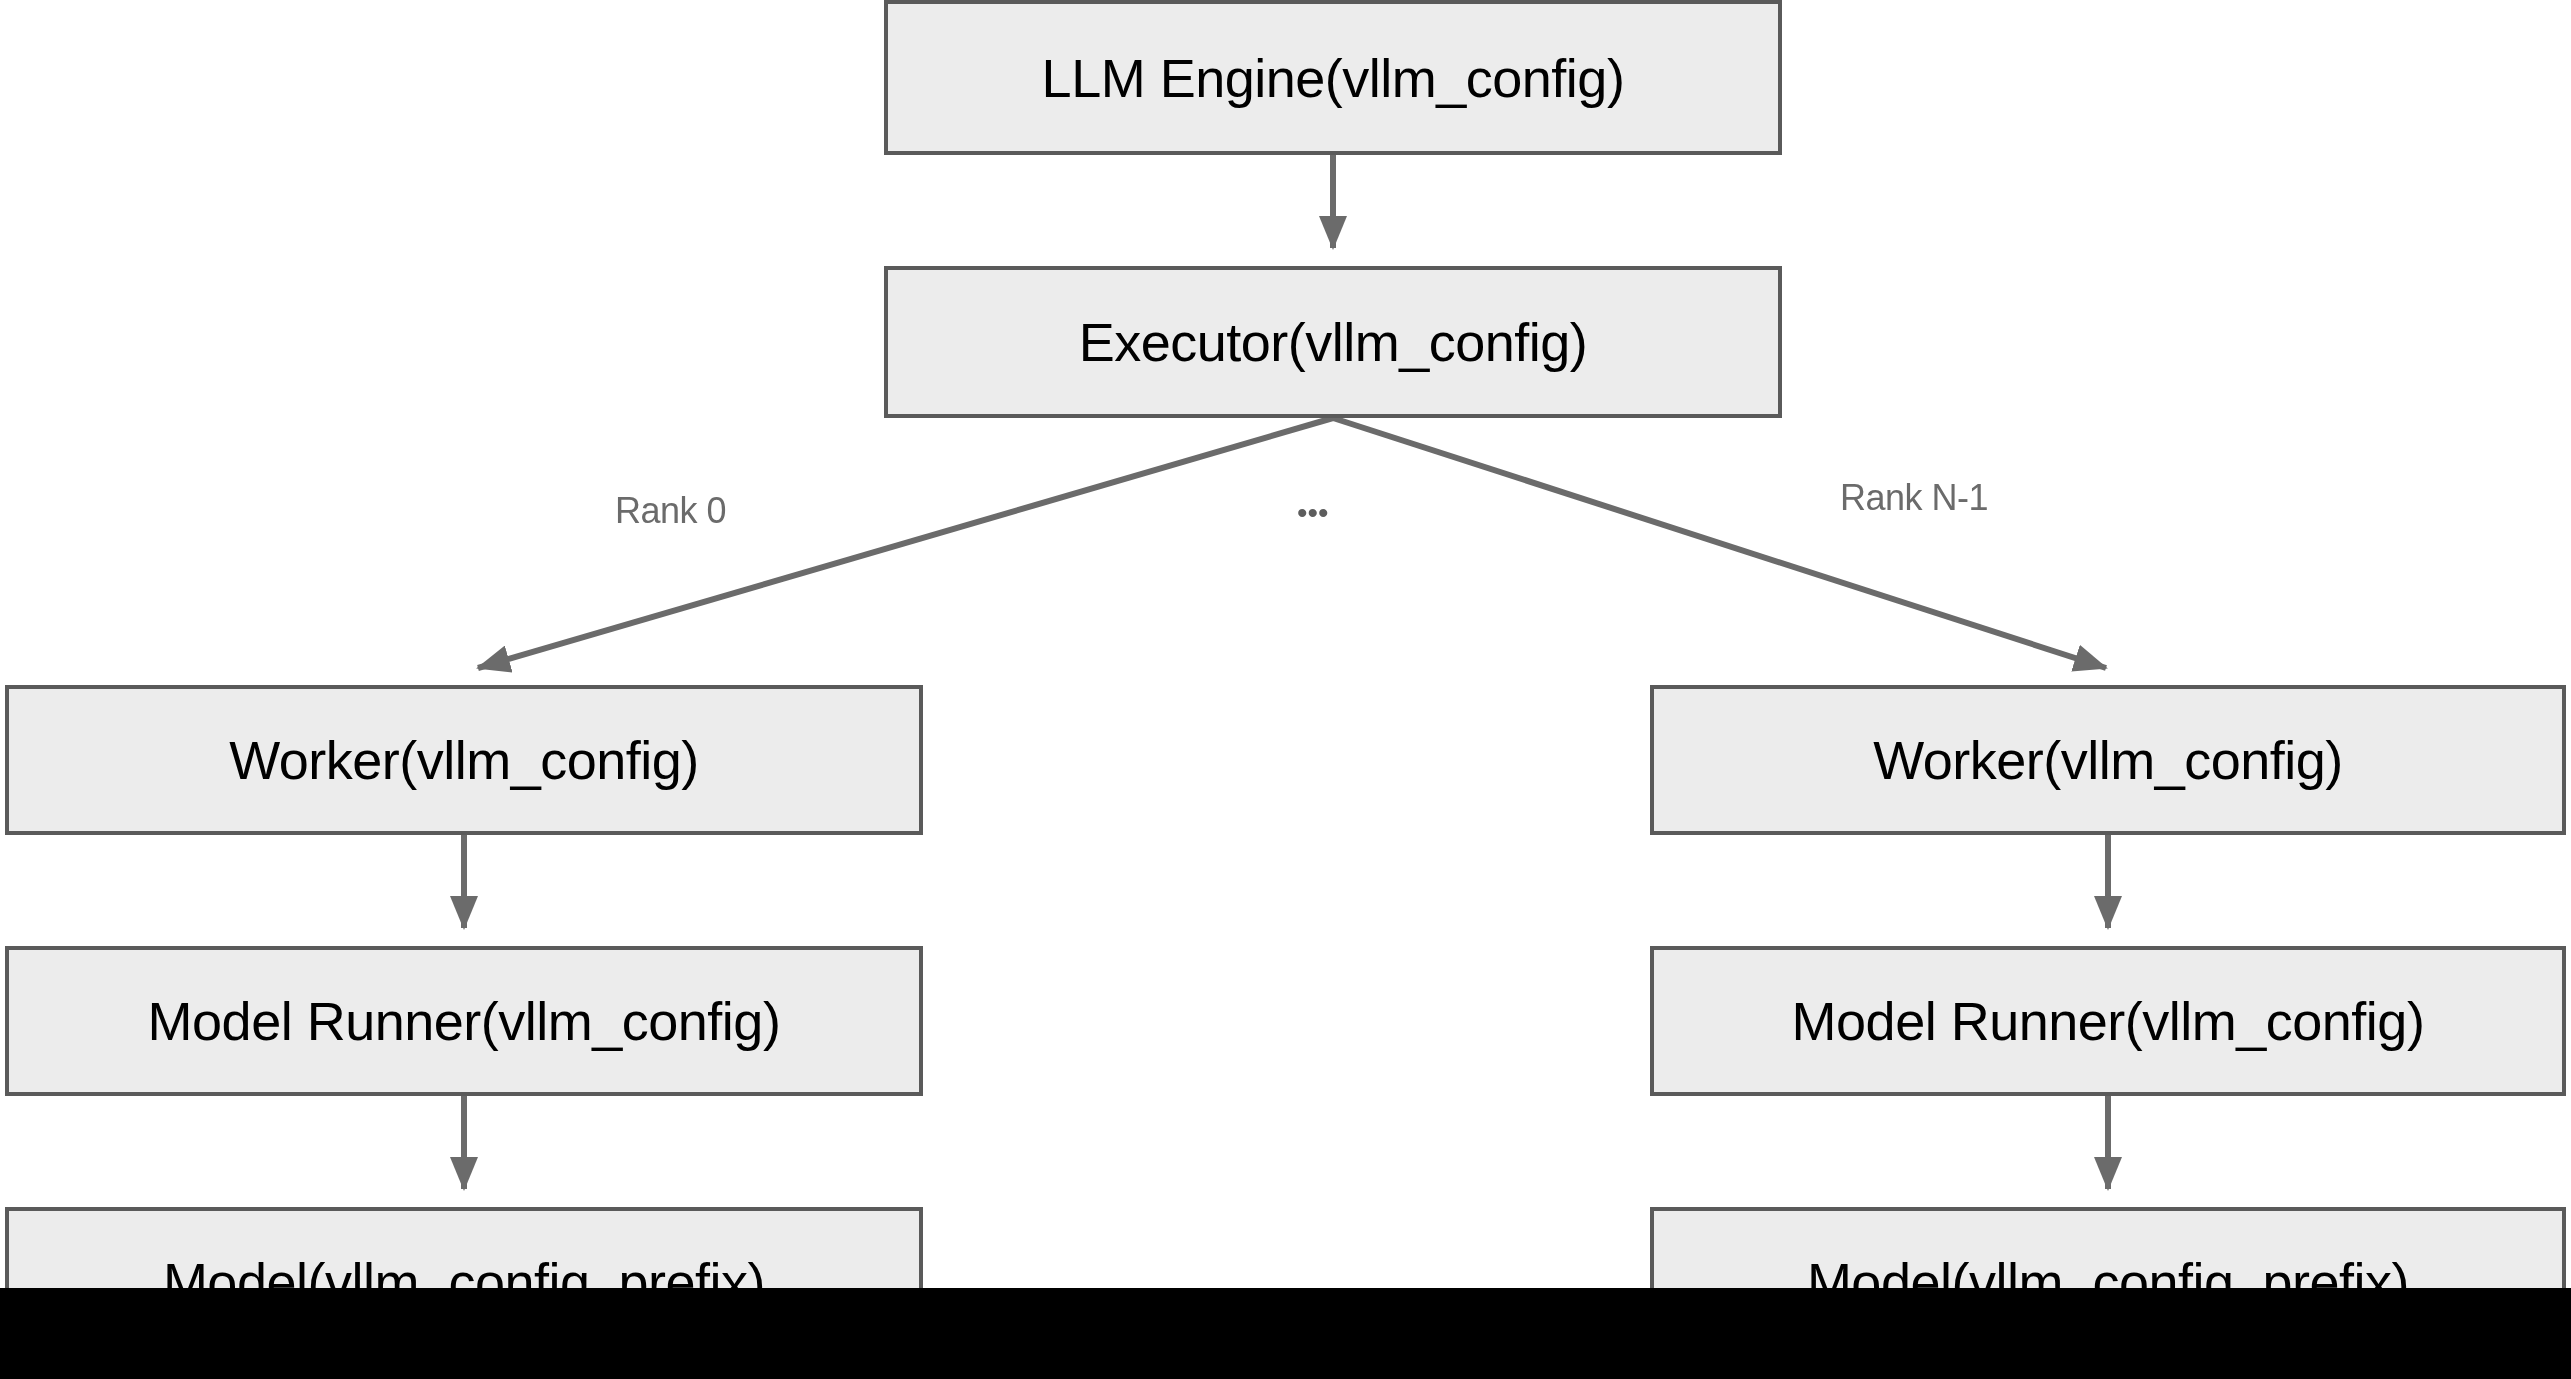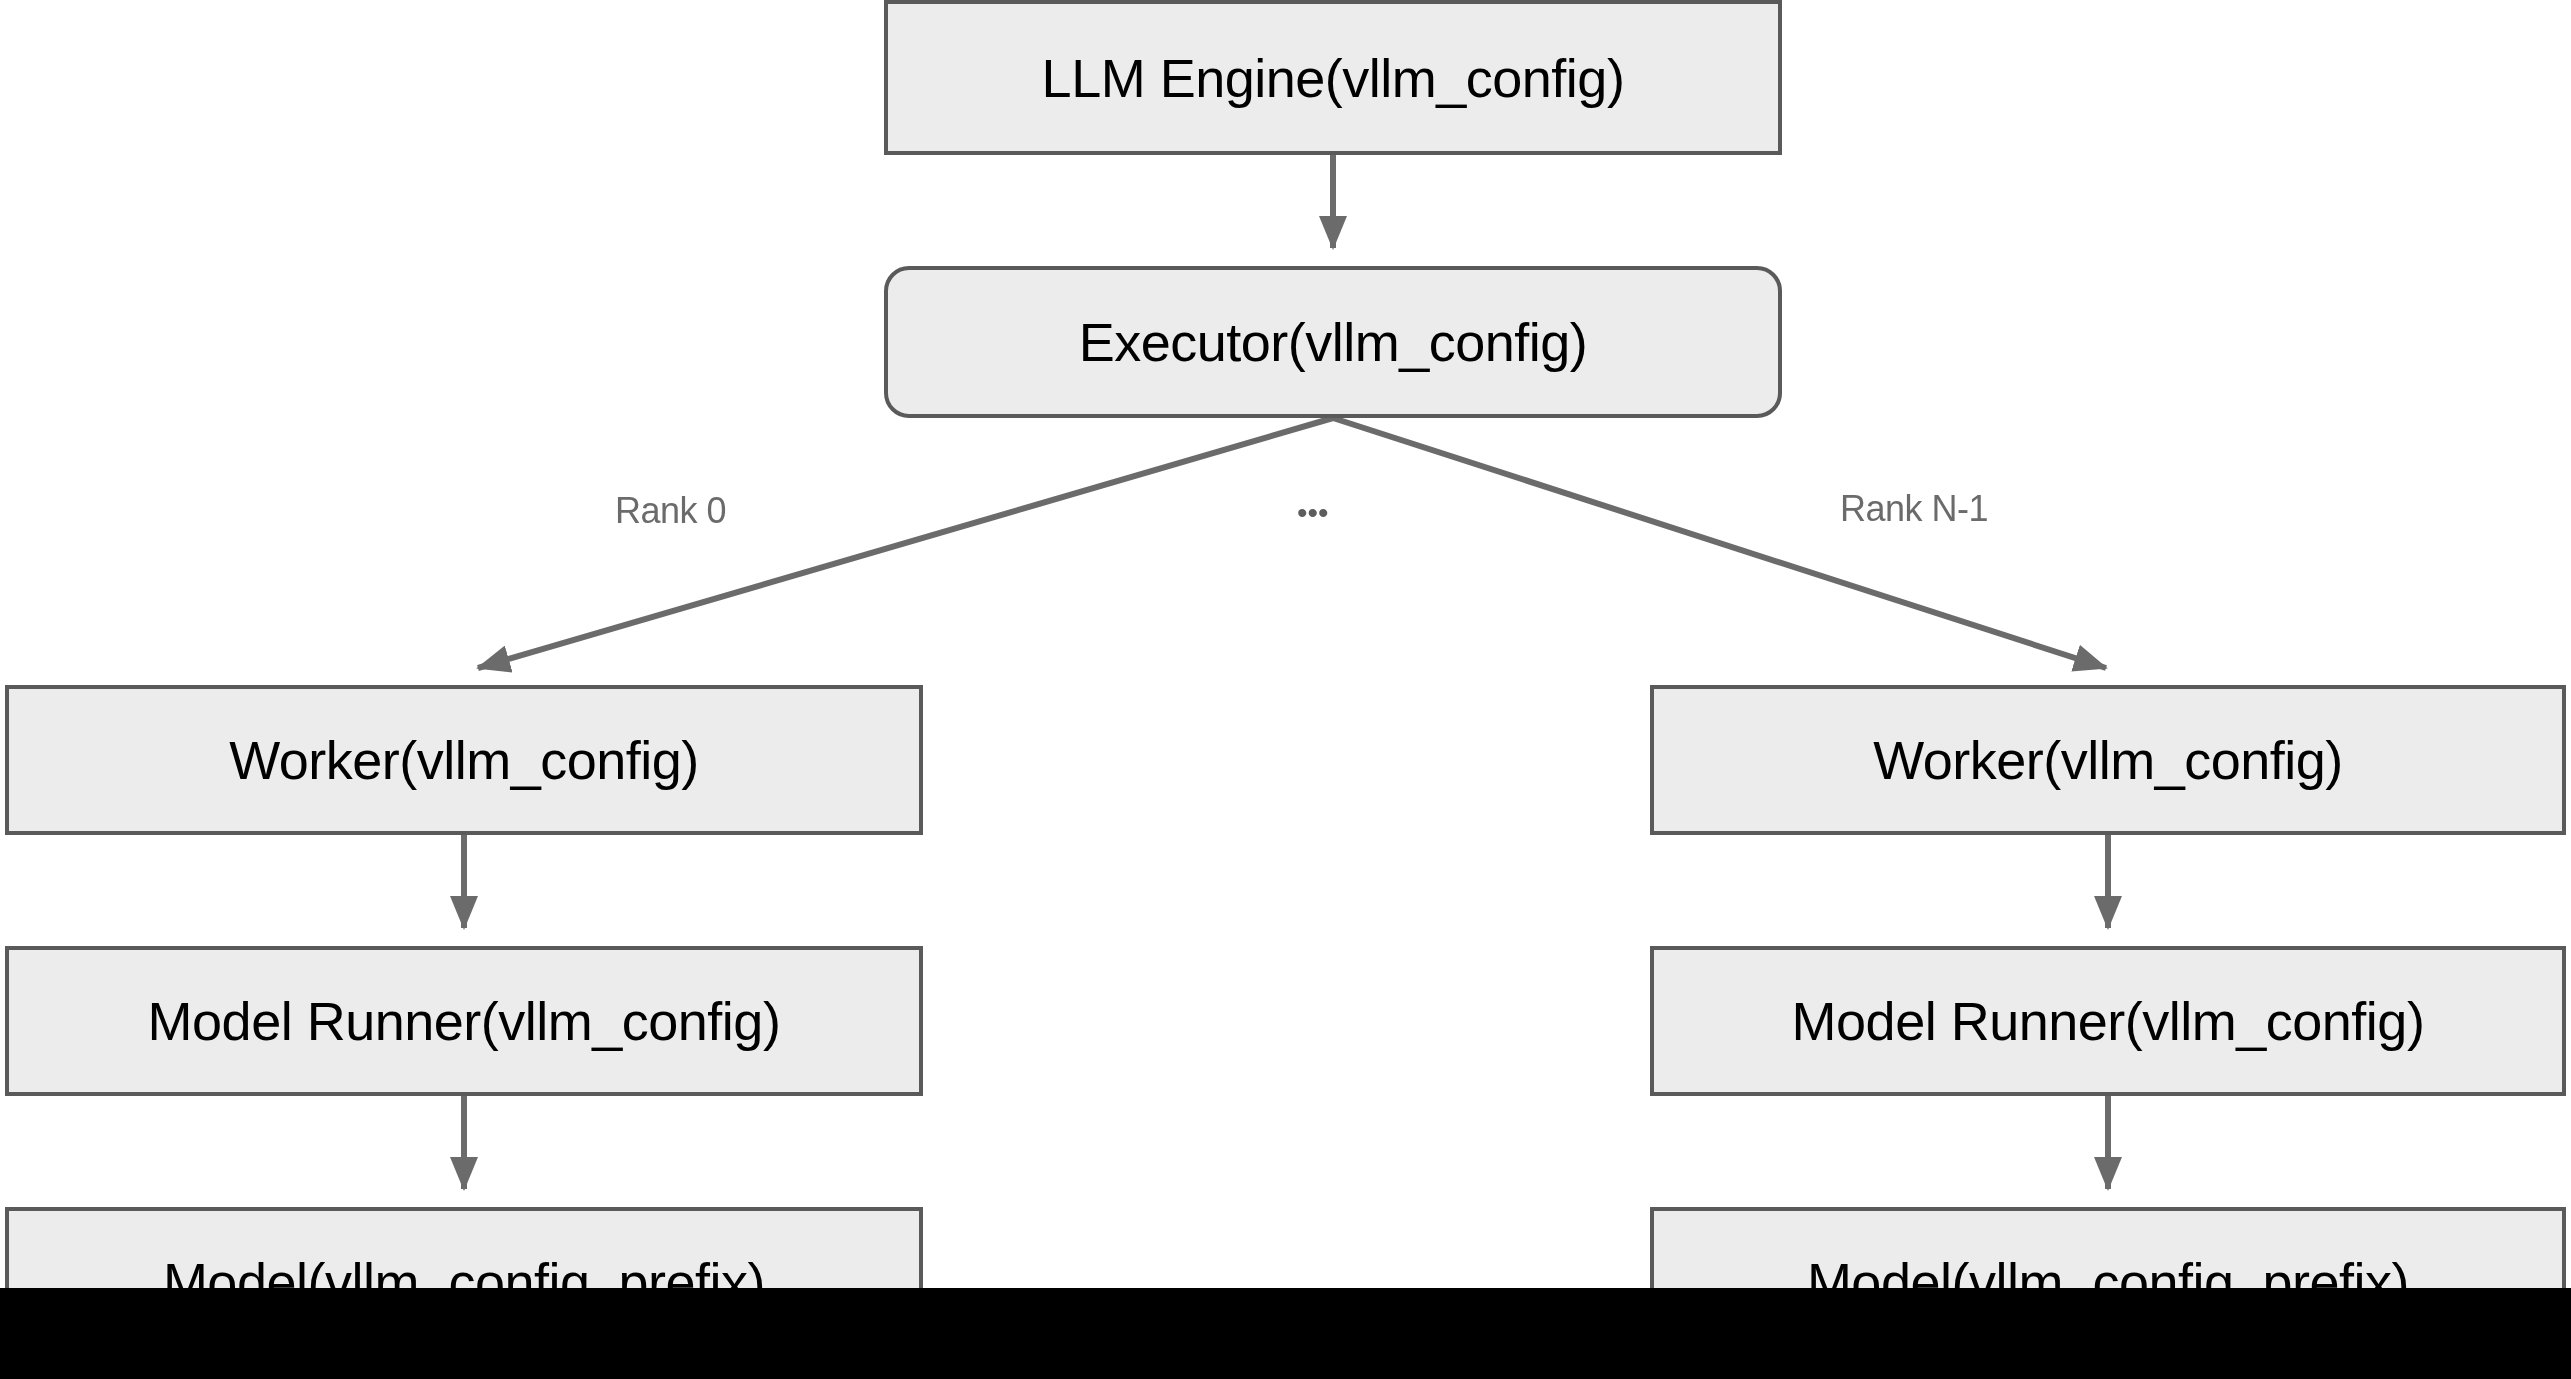--- a/index.html
+++ b/index.html
@@ -79,33 +79,33 @@
 
     <line x1="464" y1="835" x2="464" y2="928" stroke="#6b6b6b" stroke-width="6" marker-end="url(#arrowheadBig)"></line>
     <line x1="464" y1="1096" x2="464" y2="1189" stroke="#6b6b6b" stroke-width="6" marker-end="url(#arrowheadBig)"></line>
 
     <line x1="2108" y1="835" x2="2108" y2="928" stroke="#6b6b6b" stroke-width="6" marker-end="url(#arrowheadBig)"></line>
     <line x1="2108" y1="1096" x2="2108" y2="1189" stroke="#6b6b6b" stroke-width="6" marker-end="url(#arrowheadBig)"></line>
   </svg>
 
   <div class="node" style="left:884px; top:0px; width:898px; height:155px;">LLM Engine(vllm_config)</div>
 
-  <div class="node" style="left:884px; top:266px; width:898px; height:152px;border-radius:25px;">Executor(vllm_config)</div>
+  <div class="node" style="left:884px; top:266px; width:898px; height:152px;">Executor(vllm_config)</div>
 
   <div class="node" style="left:5px; top:685px; width:918px; height:150px;">Worker(vllm_config)</div>
 
   <div class="node" style="left:5px; top:946px; width:918px; height:150px;">Model Runner(vllm_config)</div>
 
   <div class="node" style="left:5px; top:1207px; width:918px; height:150px;">Model(vllm_config, prefix)</div>
 
   <div class="node" style="left:1650px; top:685px; width:916px; height:150px;">Worker(vllm_config)</div>
 
   <div class="node" style="left:1650px; top:946px; width:916px; height:150px;">Model Runner(vllm_config)</div>
 
   <div class="node" style="left:1650px; top:1207px; width:916px; height:150px;">Model(vllm_config, prefix)</div>
 
   <div class="edge-label" style="left:615px; top:490px;">Rank 0</div>
 
   <div class="ellipsis-label" style="left:1297px; top:498px; font-size:30px;">•••</div>
 
-  <div class="edge-label" style="left:1840px; top:488px;">Rank N-1</div>
+  <div class="edge-label" style="left:1840px; top:477px;">Rank N-1</div>
 
 </div>
 
 </body></html>

